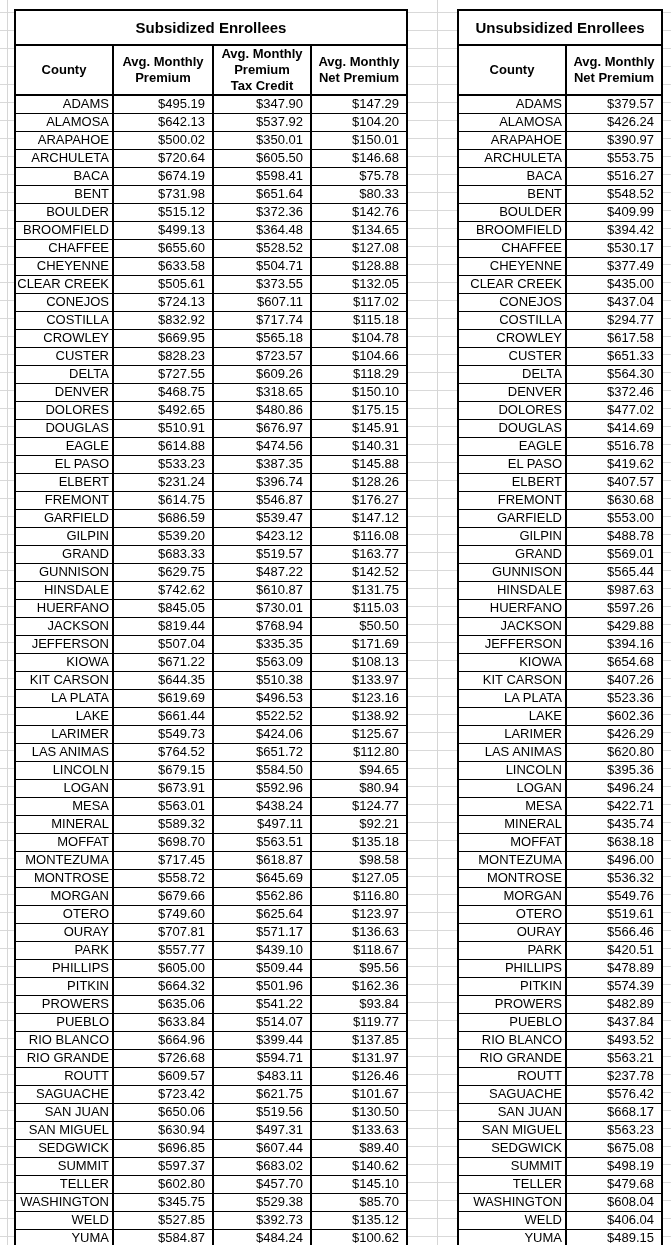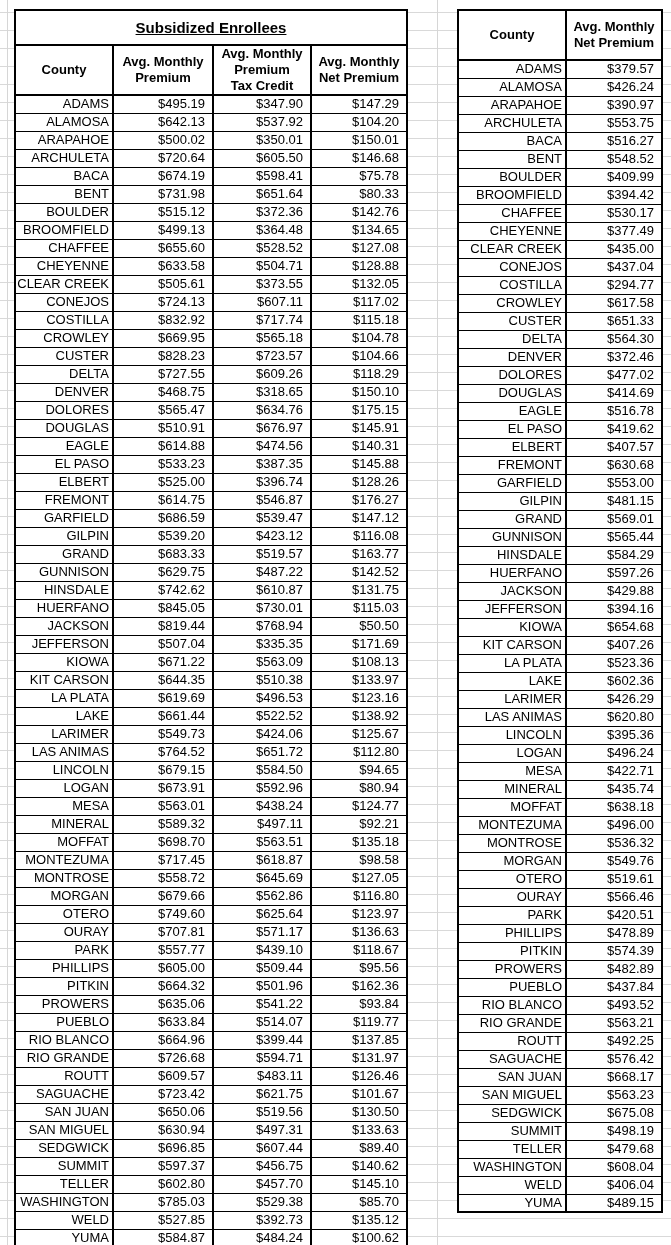--- a/index.html
+++ b/index.html
@@ -33,21 +33,20 @@
   .tbl th, .tbl td { border:1px solid #000; box-sizing:border-box; }
   .tbl td + td, .tbl th + th { border-left:2px solid #000; }
 
   .title-row th {
     height:25px;
     font-size:15px;
     font-weight:bold;
     text-align:center;
     border-bottom:2px solid #000;
     padding:8px;
-    text-decoration:underline;
   }
   .colhead th {
     height:50px;
     font-size:13px;
     font-weight:bold;
     text-align:center;
     vertical-align:middle;
     line-height:16px;
     white-space:pre-line;
     padding:0 2px;
@@ -189,22 +188,22 @@
           <td class="c-val">$118.29</td>
         </tr>
         <tr>
           <td class="c-county">DENVER</td>
           <td class="c-val">$468.75</td>
           <td class="c-val">$318.65</td>
           <td class="c-val">$150.10</td>
         </tr>
         <tr>
           <td class="c-county">DOLORES</td>
-          <td class="c-val">$565.47</td>
-          <td class="c-val">$634.76</td>
+          <td class="c-val">$492.65</td>
+          <td class="c-val">$480.86</td>
           <td class="c-val">$175.15</td>
         </tr>
         <tr>
           <td class="c-county">DOUGLAS</td>
           <td class="c-val">$510.91</td>
           <td class="c-val">$676.97</td>
           <td class="c-val">$145.91</td>
         </tr>
         <tr>
           <td class="c-county">EAGLE</td>
@@ -213,21 +212,21 @@
           <td class="c-val">$140.31</td>
         </tr>
         <tr>
           <td class="c-county">EL PASO</td>
           <td class="c-val">$533.23</td>
           <td class="c-val">$387.35</td>
           <td class="c-val">$145.88</td>
         </tr>
         <tr>
           <td class="c-county">ELBERT</td>
-          <td class="c-val">$525.00</td>
+          <td class="c-val">$231.24</td>
           <td class="c-val">$396.74</td>
           <td class="c-val">$128.26</td>
         </tr>
         <tr>
           <td class="c-county">FREMONT</td>
           <td class="c-val">$614.75</td>
           <td class="c-val">$546.87</td>
           <td class="c-val">$176.27</td>
         </tr>
         <tr>
@@ -442,32 +441,32 @@
         </tr>
         <tr>
           <td class="c-county">SEDGWICK</td>
           <td class="c-val">$696.85</td>
           <td class="c-val">$607.44</td>
           <td class="c-val">$89.40</td>
         </tr>
         <tr>
           <td class="c-county">SUMMIT</td>
           <td class="c-val">$597.37</td>
-          <td class="c-val">$456.75</td>
+          <td class="c-val">$683.02</td>
           <td class="c-val">$140.62</td>
         </tr>
         <tr>
           <td class="c-county">TELLER</td>
           <td class="c-val">$602.80</td>
           <td class="c-val">$457.70</td>
           <td class="c-val">$145.10</td>
         </tr>
         <tr>
           <td class="c-county">WASHINGTON</td>
-          <td class="c-val">$785.03</td>
+          <td class="c-val">$345.75</td>
           <td class="c-val">$529.38</td>
           <td class="c-val">$85.70</td>
         </tr>
         <tr>
           <td class="c-county">WELD</td>
           <td class="c-val">$527.85</td>
           <td class="c-val">$392.73</td>
           <td class="c-val">$135.12</td>
         </tr>
         <tr>
@@ -478,20 +477,23 @@
         </tr>
       </tbody>
   </table>
 
   <table class="tbl" id="unsubsidized-table">
     <colgroup>
       <col style="width:108px">
         <col style="width:96px">
     </colgroup>
     <thead>
+      <tr class="title-row">
+        <th colspan="2">Unsubsidized Enrollees</th>
+      </tr>
       <tr class="colhead">
         <th>County</th>
         <th>Avg. Monthly
 Net Premium</th>
       </tr>
     </thead>
     <tbody>
         <tr>
           <td class="c-county">ADAMS</td>
           <td class="c-val">$379.57</td>
@@ -583,33 +585,33 @@
         <tr>
           <td class="c-county">FREMONT</td>
           <td class="c-val">$630.68</td>
         </tr>
         <tr>
           <td class="c-county">GARFIELD</td>
           <td class="c-val">$553.00</td>
         </tr>
         <tr>
           <td class="c-county">GILPIN</td>
-          <td class="c-val">$481.15</td>
+          <td class="c-val">$488.78</td>
         </tr>
         <tr>
           <td class="c-county">GRAND</td>
           <td class="c-val">$569.01</td>
         </tr>
         <tr>
           <td class="c-county">GUNNISON</td>
           <td class="c-val">$565.44</td>
         </tr>
         <tr>
           <td class="c-county">HINSDALE</td>
-          <td class="c-val">$584.29</td>
+          <td class="c-val">$987.63</td>
         </tr>
         <tr>
           <td class="c-county">HUERFANO</td>
           <td class="c-val">$597.26</td>
         </tr>
         <tr>
           <td class="c-county">JACKSON</td>
           <td class="c-val">$429.88</td>
         </tr>
         <tr>
@@ -703,21 +705,21 @@
         <tr>
           <td class="c-county">RIO BLANCO</td>
           <td class="c-val">$493.52</td>
         </tr>
         <tr>
           <td class="c-county">RIO GRANDE</td>
           <td class="c-val">$563.21</td>
         </tr>
         <tr>
           <td class="c-county">ROUTT</td>
-          <td class="c-val">$492.25</td>
+          <td class="c-val">$237.78</td>
         </tr>
         <tr>
           <td class="c-county">SAGUACHE</td>
           <td class="c-val">$576.42</td>
         </tr>
         <tr>
           <td class="c-county">SAN JUAN</td>
           <td class="c-val">$668.17</td>
         </tr>
         <tr>

